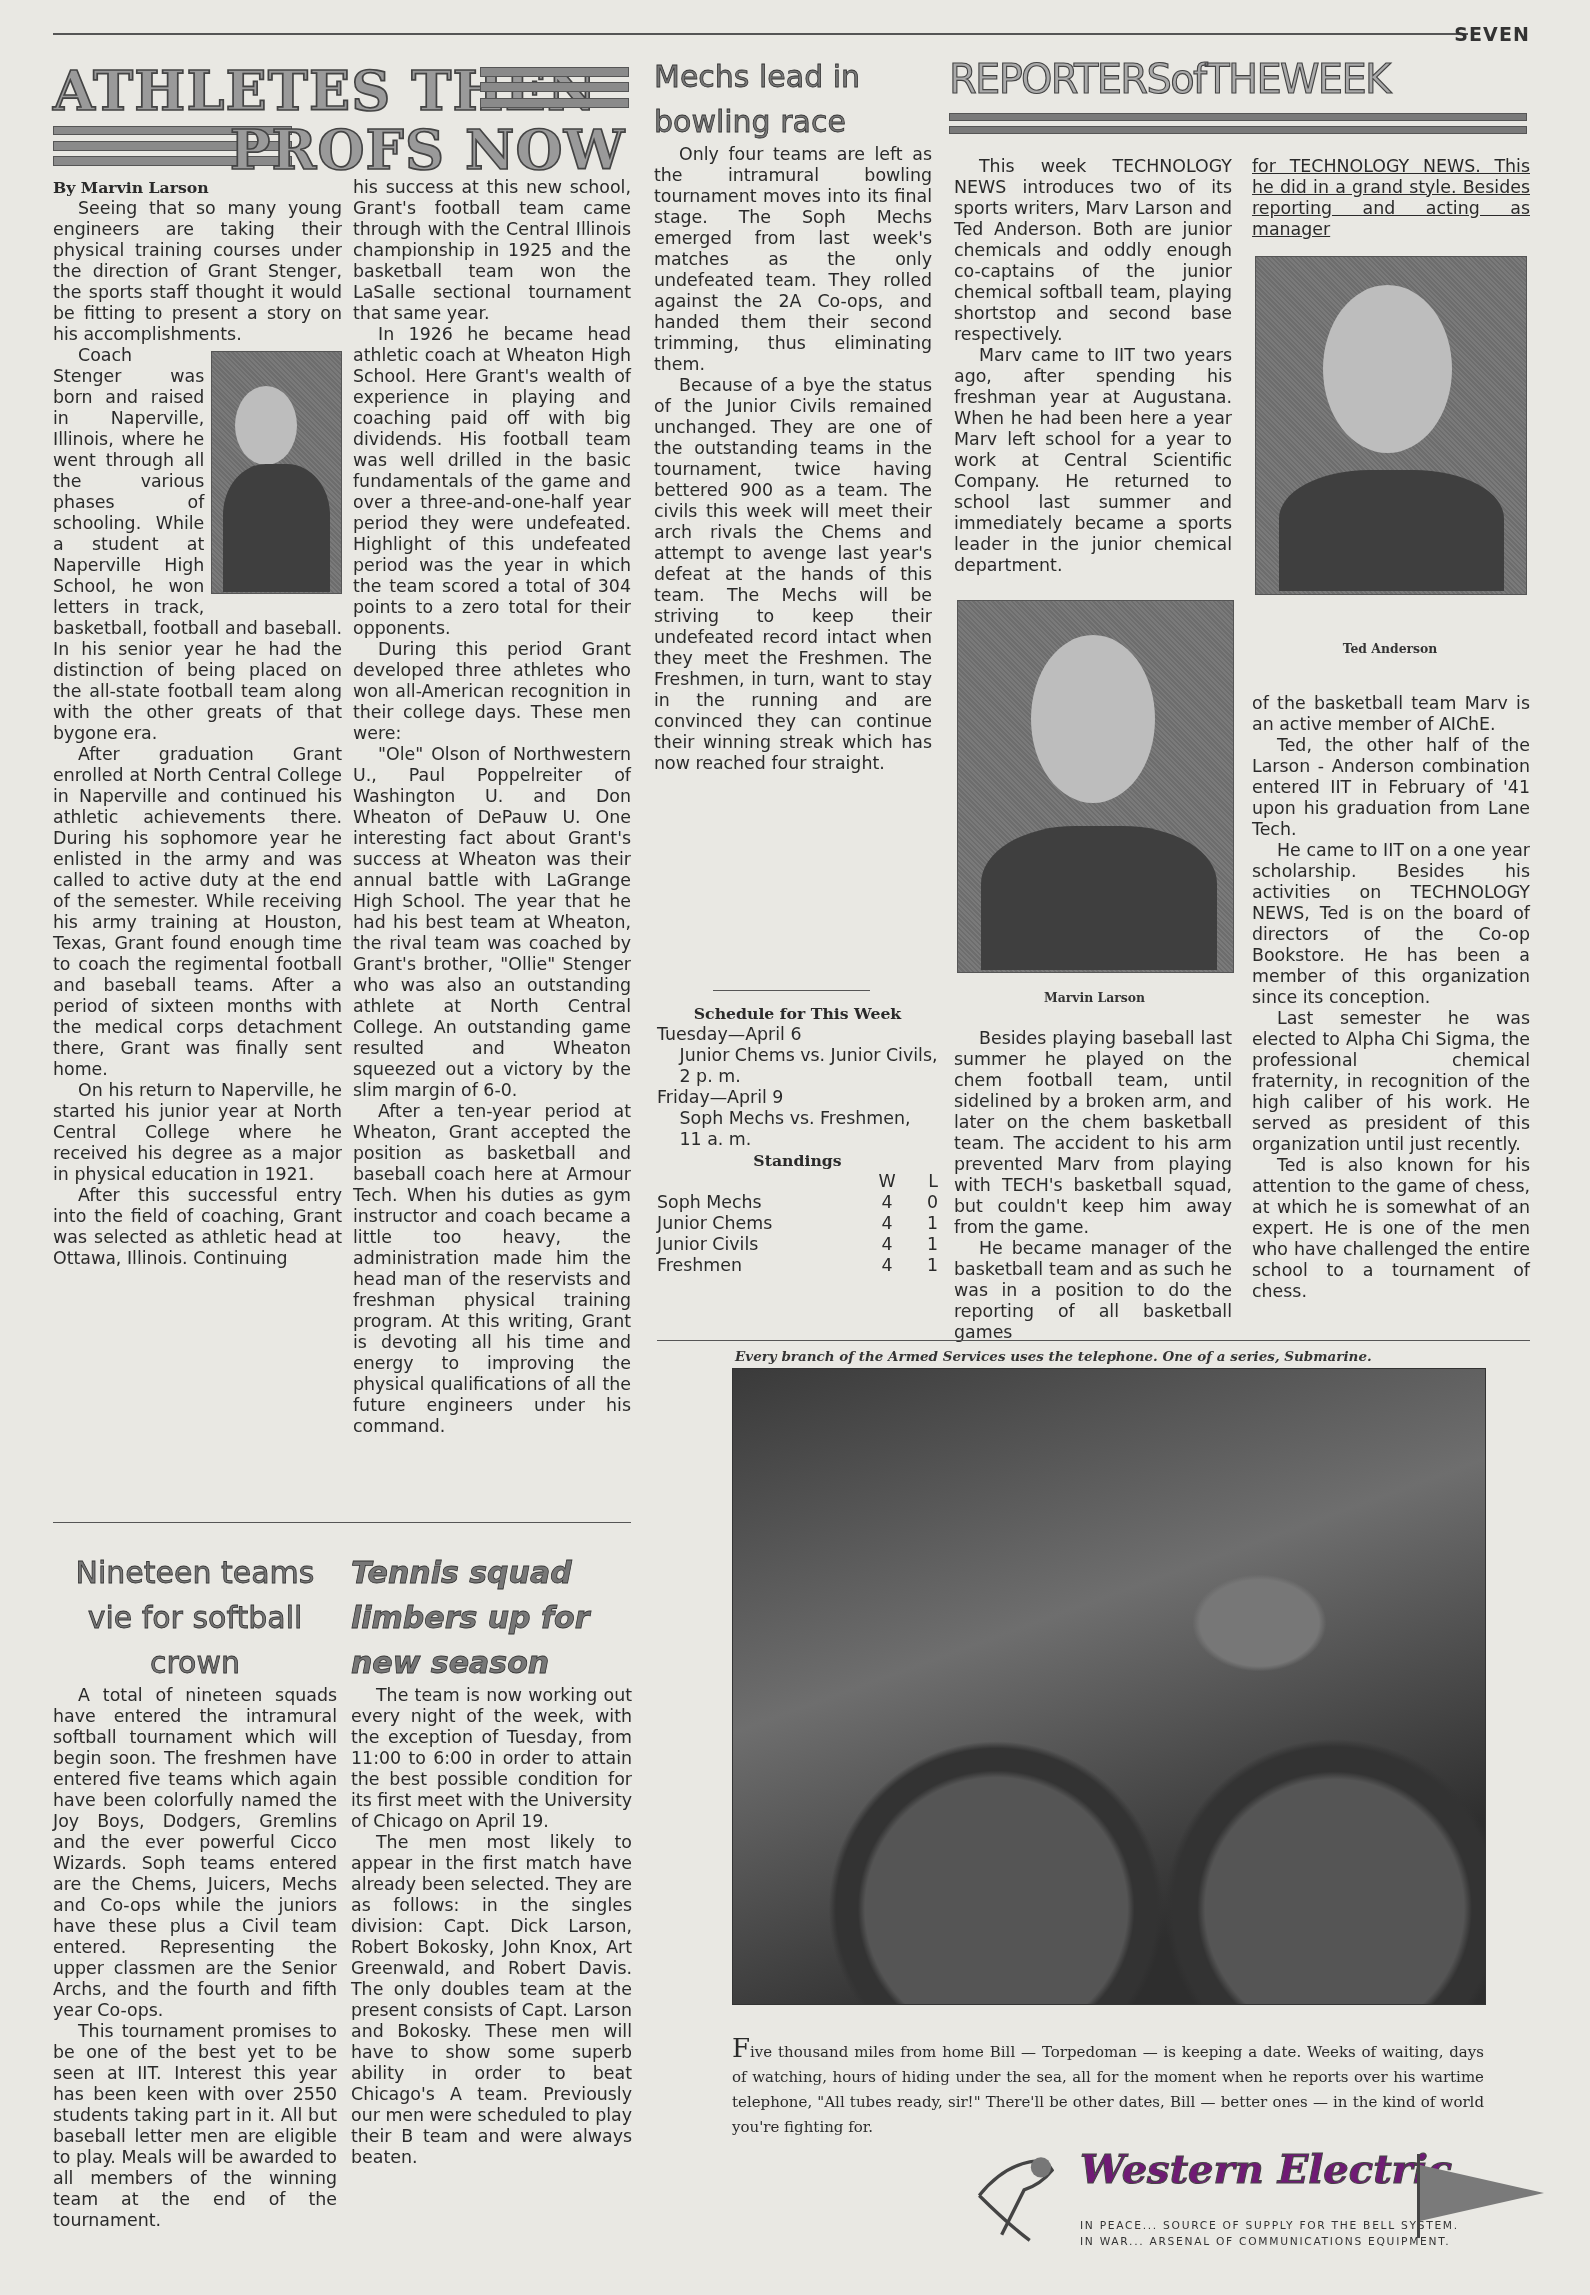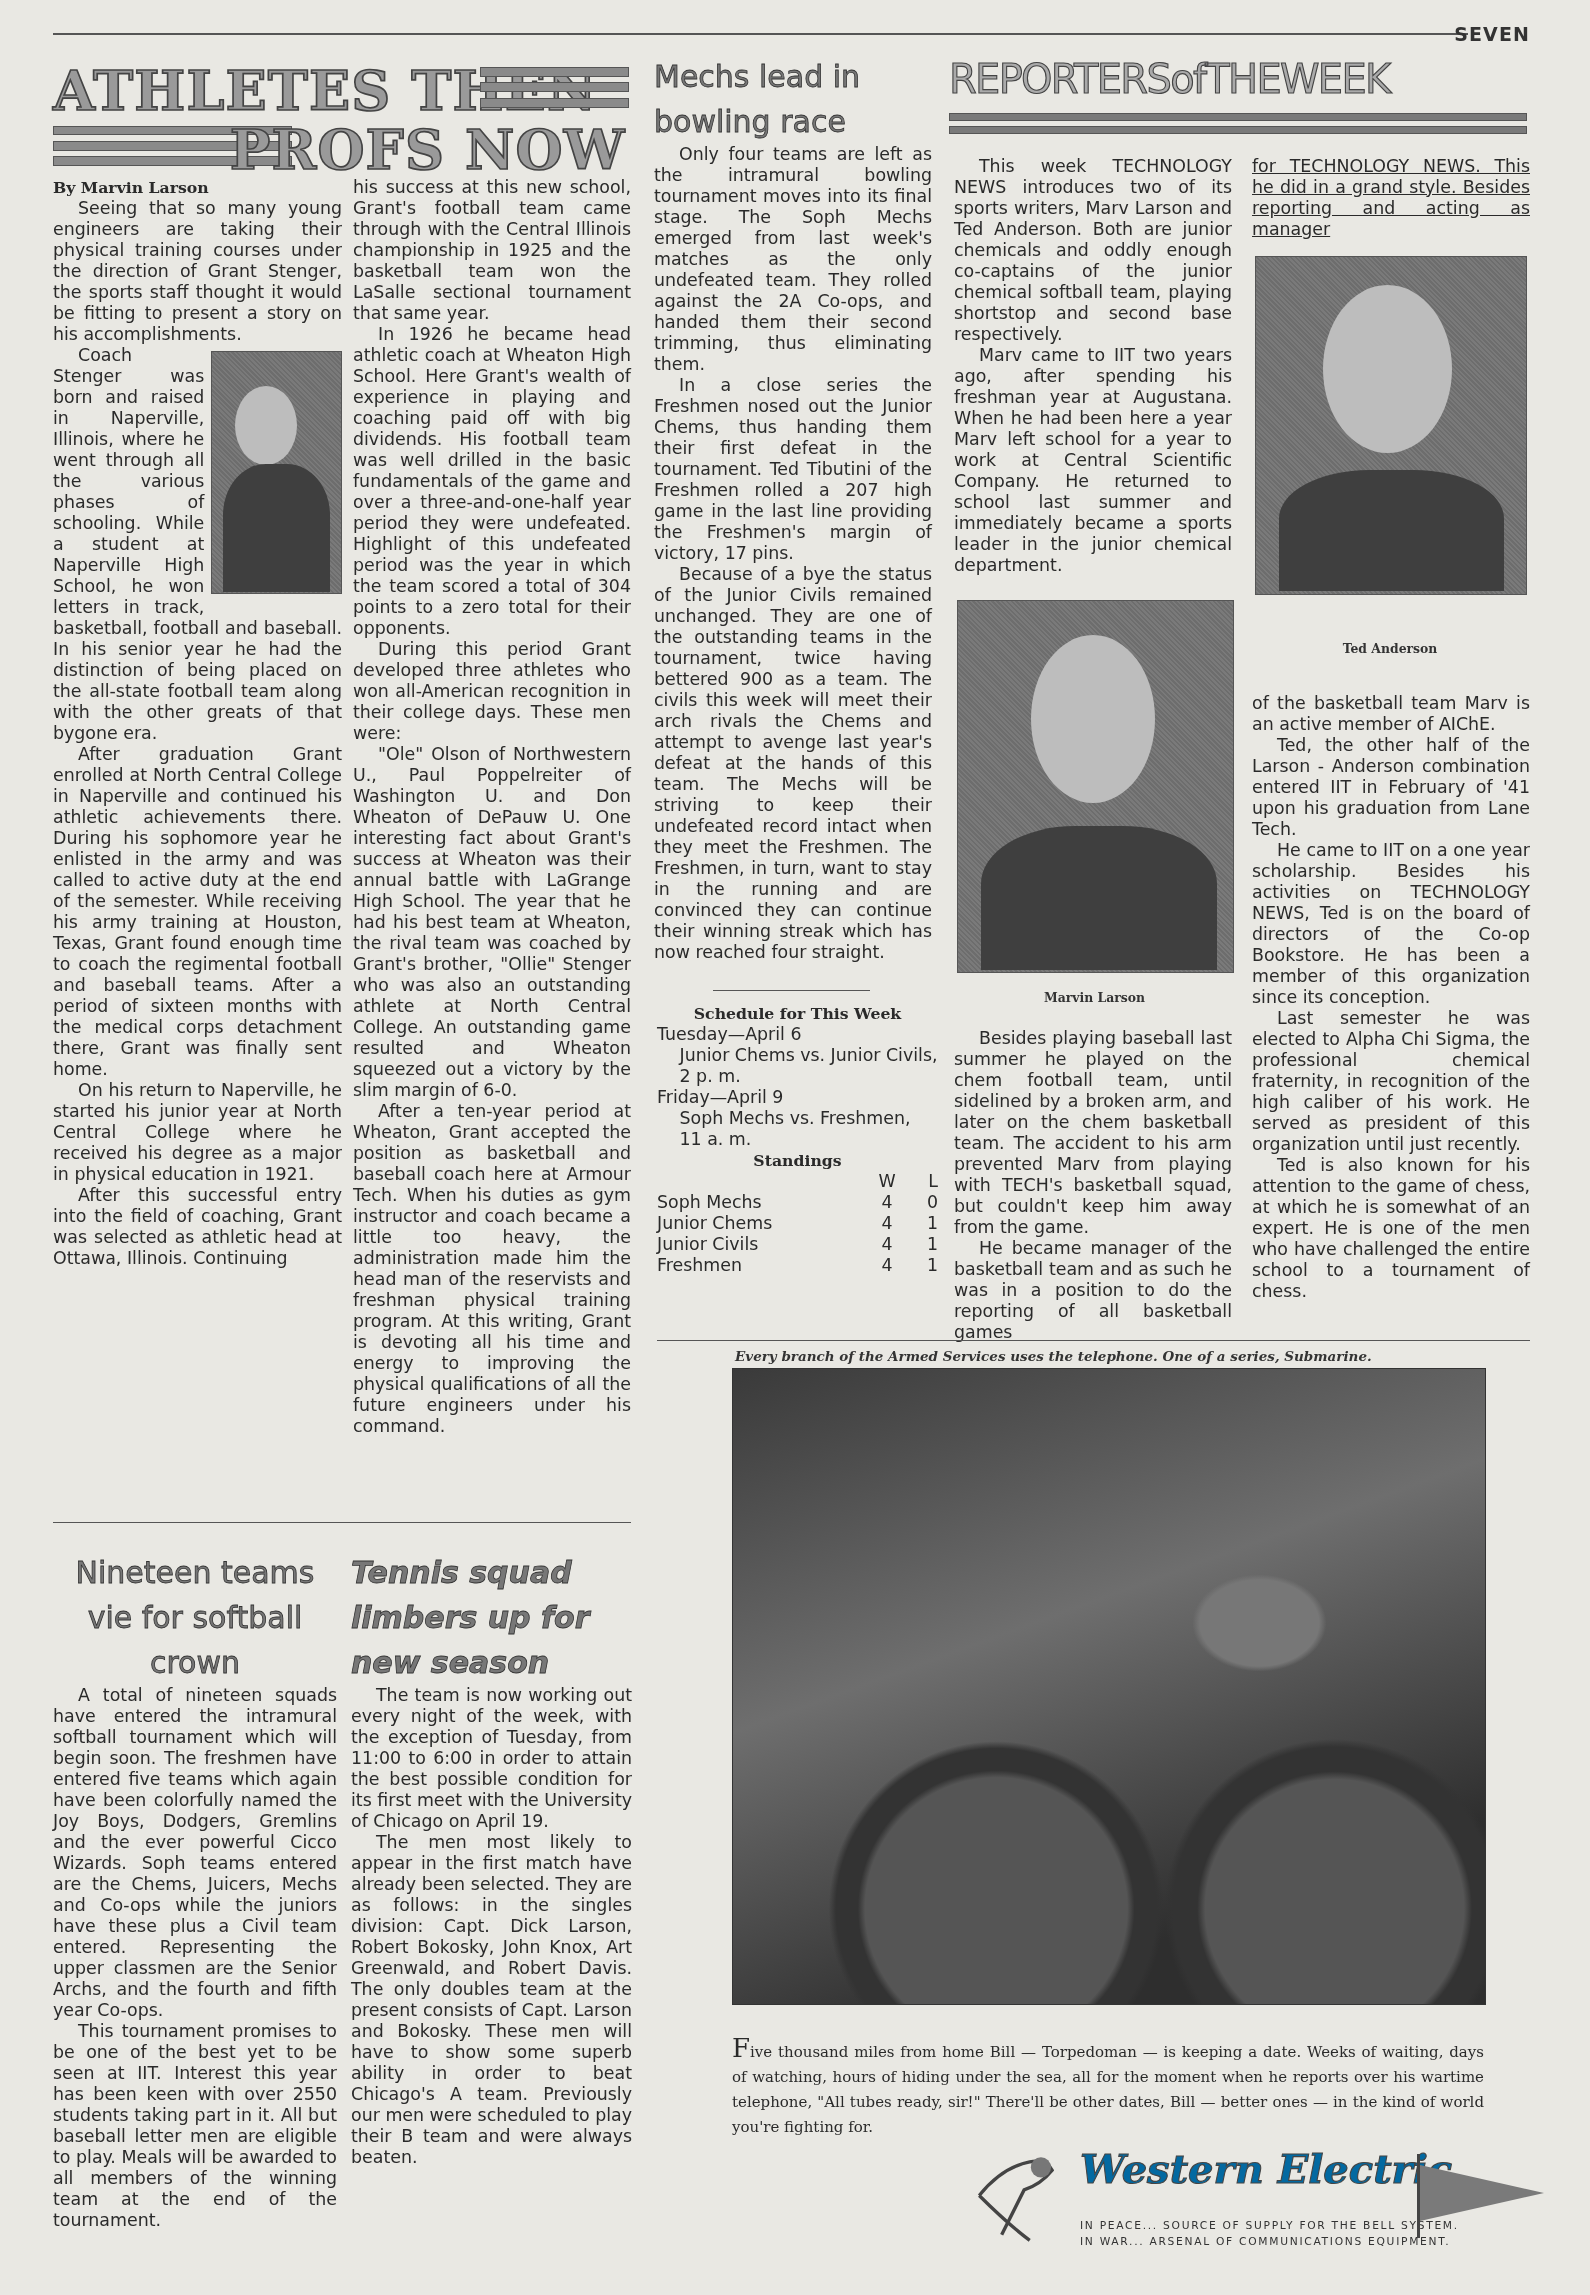--- a/index.html
+++ b/index.html
@@ -53,21 +53,21 @@
   .ad-photo { position: absolute; left: 679px; top: 1345px; width: 752px; height: 635px;
     background:
       radial-gradient(ellipse at 70% 40%, #777 0 8%, transparent 9%),
       radial-gradient(circle at 35% 85%, #555 0 18%, #333 19% 22%, transparent 23%),
       radial-gradient(circle at 80% 85%, #555 0 16%, #333 17% 20%, transparent 21%),
       linear-gradient(160deg, #3a3a3a, #6e6e6e 40%, #2e2e2e 80%);
     border: 1.1px solid #333; }
   .ad-copy { position: absolute; left: 679px; top: 2013px; width: 752px; font-family: "DejaVu Serif", serif; font-size: 15px; line-height: 25px; text-align: justify; }
   .ad-copy .dropcap { font-size: 26px; }
   .we-logo { position: absolute; left: 915px; top: 2117px; width: 578px; height: 112px; }
-  .we-name { position: absolute; left: 112px; top: 5.6px; font-family: "DejaVu Serif", serif; font-style: italic; font-weight: bold; font-size: 40px; color: #0369a1; -webkit-text-stroke: 1.1px #444; white-space: nowrap; }
+  .we-name { position: absolute; left: 112px; top: 5.6px; font-family: "DejaVu Serif", serif; font-style: italic; font-weight: bold; font-size: 40px; color: #701a75; -webkit-text-stroke: 1.1px #444; white-space: nowrap; }
   .we-tag { position: absolute; left: 112px; font-size: 10.7px; letter-spacing: 1.7px; color: #333; white-space: nowrap; }
   .pennant { position: absolute; left: 449px; top: 14px; width: 135px; height: 84px; }
   .pennant .pole { position: absolute; left: 0; top: 0; width: 2.8px; height: 84px; background: #444; }
   .pennant .flag { position: absolute; left: 2.8px; top: 11.2px; width: 0; height: 0; border-top: 28px solid transparent; border-bottom: 28px solid transparent; border-left: 124px solid #7a7a7a; }
   .bell-figure { position: absolute; left: 0; top: 5.6px; width: 101px; height: 101px; }
 </style>
 </head>
 <body>
 
 <div class="page">
@@ -106,21 +106,20 @@
     <p class="noindent">his success at this new school, Grant's football team came through with the Central Illinois championship in 1925 and the basketball team won the LaSalle sectional tournament that same year.</p>
     <p>In 1926 he became head athletic coach at Wheaton High School. Here Grant's wealth of experience in playing and coaching paid off with big dividends. His football team was well drilled in the basic fundamentals of the game and over a three-and-one-half year period they were undefeated. Highlight of this undefeated period was the year in which the team scored a total of 304 points to a zero total for their opponents.</p>
     <p>During this period Grant developed three athletes who won all-American recognition in their college days. These men were:</p>
     <p>"Ole" Olson of Northwestern U., Paul Poppelreiter of Washington U. and Don Wheaton of DePauw U. One interesting fact about Grant's success at Wheaton was their annual battle with LaGrange High School. The year that he had his best team at Wheaton, the rival team was coached by Grant's brother, "Ollie" Stenger who was also an outstanding athlete at North Central College. An outstanding game resulted and Wheaton squeezed out a victory by the slim margin of 6-0.</p>
     <p>After a ten-year period at Wheaton, Grant accepted the position as basketball and baseball coach here at Armour Tech. When his duties as gym instructor and coach became a little too heavy, the administration made him the head man of the reservists and freshman physical training program. At this writing, Grant is devoting all his time and energy to improving the physical qualifications of all the future engineers under his command.</p>
   </div>
 
   <div class="col" style="left:601px; top:31px; width:278px;">
     <div class="h-sans" style="text-align:left;">Mechs lead in bowling race</div>
     <p>Only four teams are left as the intramural bowling tournament moves into its final stage. The Soph Mechs emerged from last week's matches as the only undefeated team. They rolled against the 2A Co-ops, and handed them their second trimming, thus eliminating them.</p>
-    <p>In a close series the Freshmen nosed out the Junior Chems, thus handing them their first defeat in the tournament. Ted Tibutini of the Freshmen rolled a 207 high game in the last line providing the Freshmen's margin of victory, 17 pins.</p>
     <p>Because of a bye the status of the Junior Civils remained unchanged. They are one of the outstanding teams in the tournament, twice having bettered 900 as a team. The civils this week will meet their arch rivals the Chems and attempt to avenge last year's defeat at the hands of this team. The Mechs will be striving to keep their undefeated record intact when they meet the Freshmen. The Freshmen, in turn, want to stay in the running and are convinced they can continue their winning streak which has now reached four straight.</p>
   </div>
   <div class="hr" style="left:660px; top:967px; width:157px;"></div>
   <div class="col" style="left:604px; top:980px; width:281px; text-align:left;">
     <div class="sched-title">Schedule for This Week</div>
     <div class="noindent">Tuesday—April 6</div>
     <div style="padding-left:22.5px;">Junior Chems vs. Junior Civils, 2 p. m.</div>
     <div>Friday—April 9</div>
     <div style="padding-left:22.5px;">Soph Mechs vs. Freshmen, 11 a. m.</div>
     <div class="sched-title">Standings</div>

